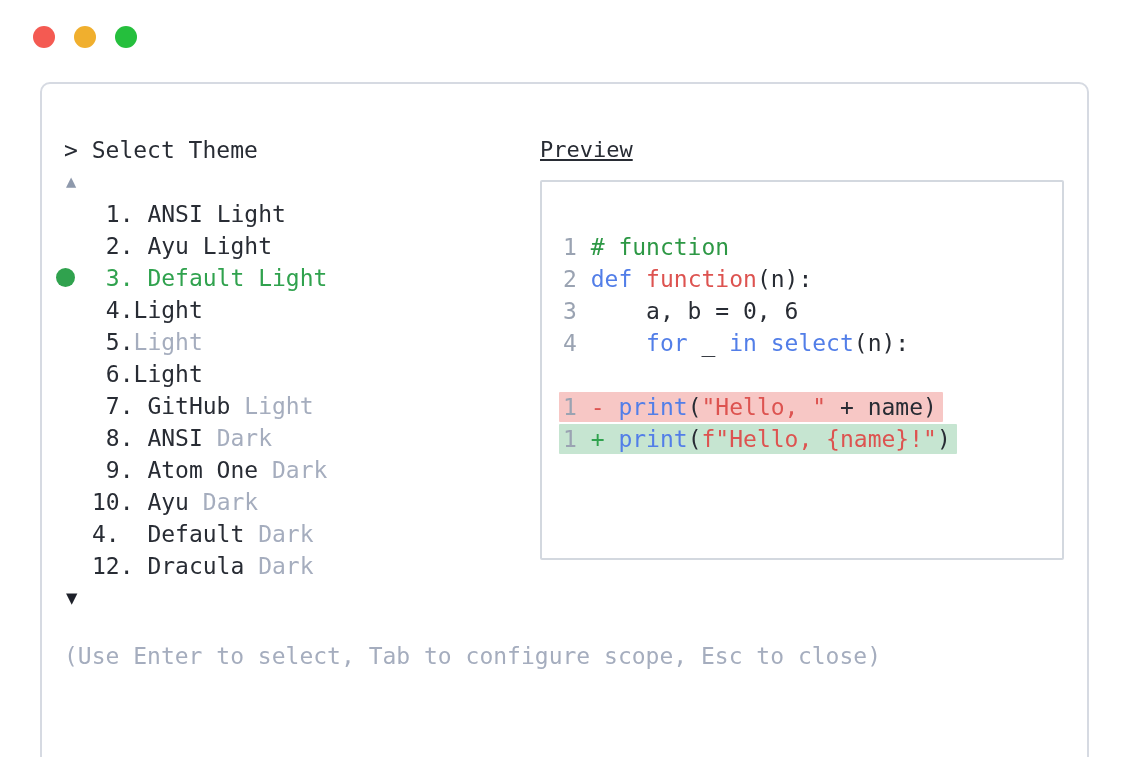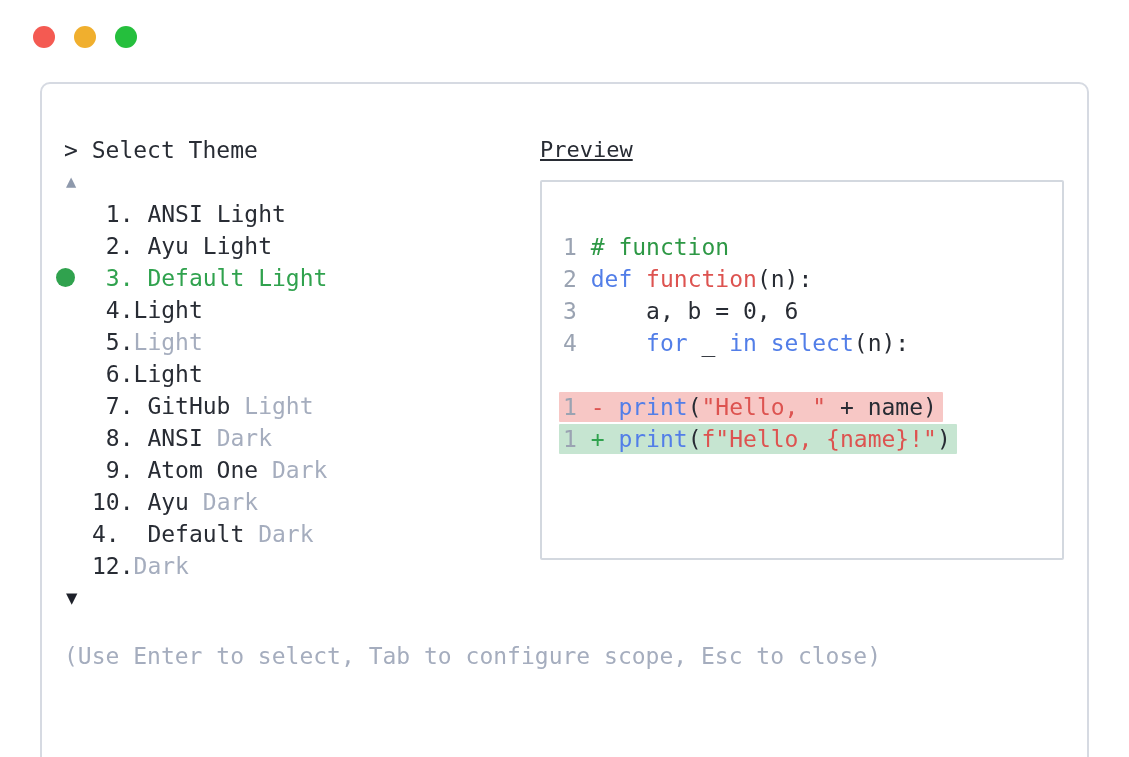--- a/index.html
+++ b/index.html
@@ -93,21 +93,21 @@
           <div class="theme-row"><span class="bullet-col"></span><span class="num"> 2.</span><span class="label-main"> Ayu </span><span class="label-suffix">Light</span></div>
           <div class="theme-row selected"><span class="bullet-col"><span class="sel-dot"></span></span><span class="num"> 3.</span><span class="label-main"> Default </span><span class="label-suffix">Light</span></div>
           <div class="theme-row"><span class="bullet-col"></span><span class="num"> 4.</span><span class="label-suffix">Light</span></div>
           <div class="theme-row"><span class="bullet-col"></span><span class="num"> 5.</span><span class="label-suffix muted">Light</span></div>
           <div class="theme-row"><span class="bullet-col"></span><span class="num"> 6.</span><span class="label-suffix">Light</span></div>
           <div class="theme-row"><span class="bullet-col"></span><span class="num"> 7.</span><span class="label-main"> GitHub </span><span class="label-suffix muted">Light</span></div>
           <div class="theme-row"><span class="bullet-col"></span><span class="num"> 8.</span><span class="label-main"> ANSI </span><span class="label-suffix muted">Dark</span></div>
           <div class="theme-row"><span class="bullet-col"></span><span class="num"> 9.</span><span class="label-main"> Atom One </span><span class="label-suffix muted">Dark</span></div>
           <div class="theme-row"><span class="bullet-col"></span><span class="num">10.</span><span class="label-main"> Ayu </span><span class="label-suffix muted">Dark</span></div>
           <div class="theme-row"><span class="bullet-col"></span><span class="num">4.</span><span class="label-main"> Default </span><span class="label-suffix muted">Dark</span></div>
-          <div class="theme-row"><span class="bullet-col"></span><span class="num">12.</span><span class="label-suffix muted">Dark</span></div>
+          <div class="theme-row"><span class="bullet-col"></span><span class="num">12.</span><span class="label-main"> Dracula </span><span class="label-suffix muted">Dark</span></div>
         </div>
       <div class="scroll-arrow scroll-down">▼</div>
       <div class="hint">(Use Enter to select, Tab to configure scope, Esc to close)</div>
     </div>
     <div class="right-col">
       <div class="preview-title">Preview</div>
       <div class="preview-box" id="code-box">
           <div class="code-line"><span class="ln">1</span><span class="tok-comment"># function</span></div>
           <div class="code-line"><span class="ln">2</span><span class="tok-keyword">def</span><span class="tok-plain"> </span><span class="tok-function">function</span><span class="tok-plain">(n):</span></div>
           <div class="code-line"><span class="ln">3</span><span class="tok-plain">    a, b = 0, 6</span></div>

